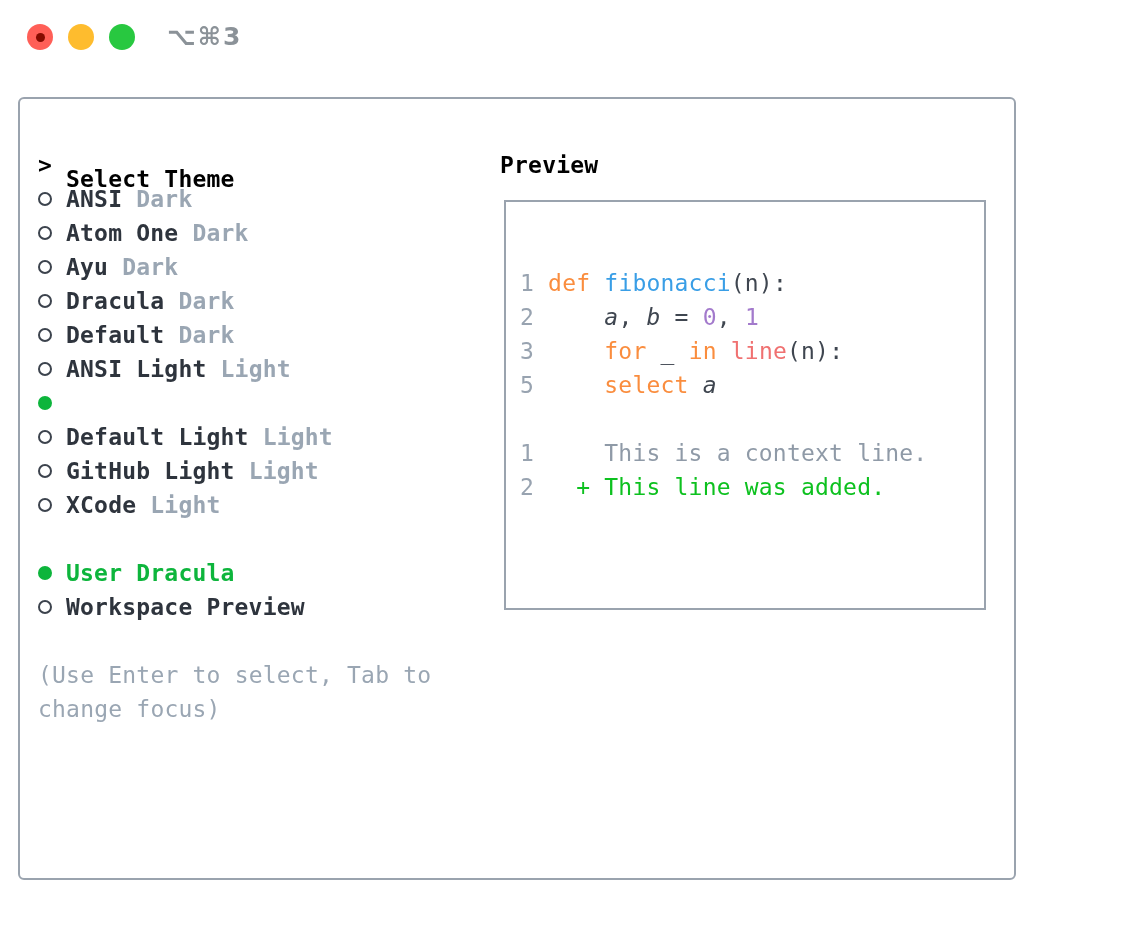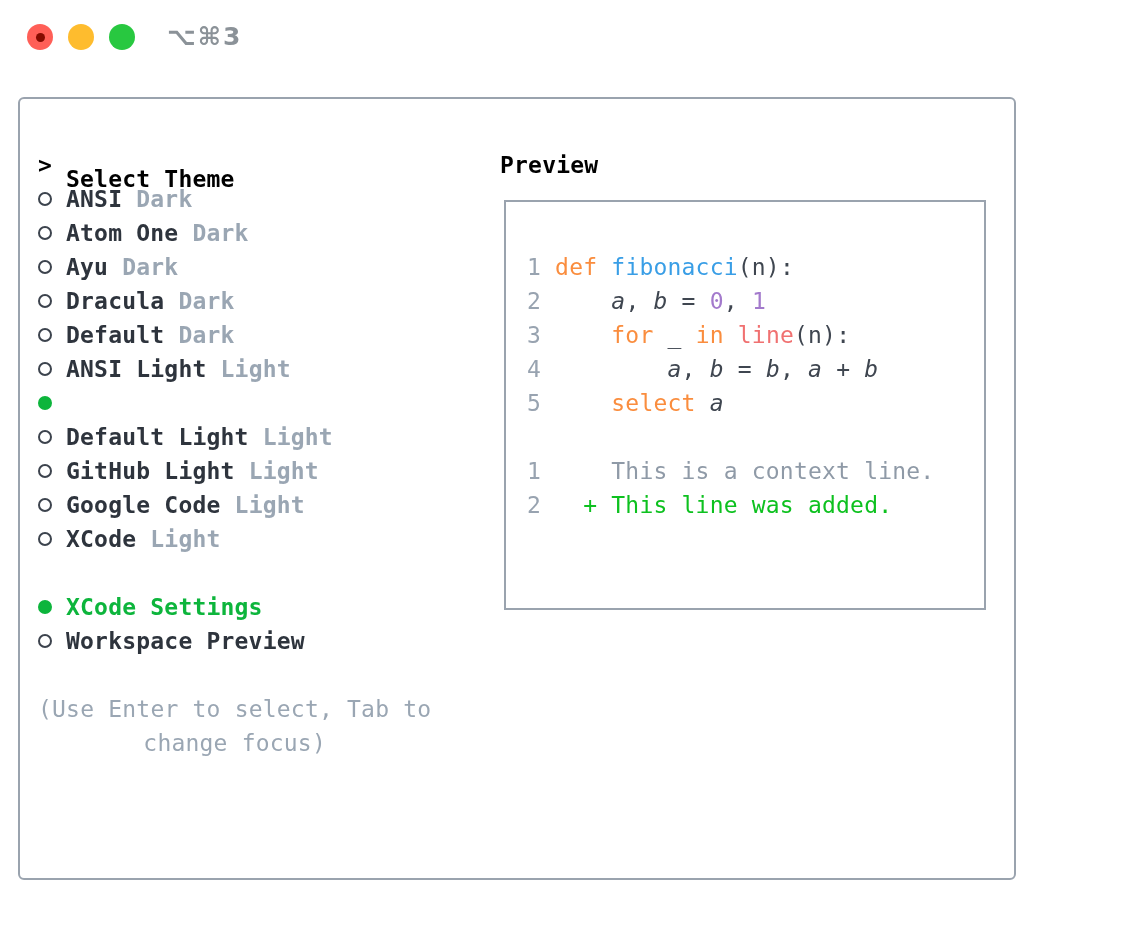--- a/index.html
+++ b/index.html
@@ -42,33 +42,33 @@
   .prompt{font-weight:bold;color:var(--heading);white-space:pre;}
   .hdr{font-weight:bold;color:var(--heading);white-space:pre;margin-top:28px;}
   .label{white-space:pre;font-weight:bold;}
   .tname{color:var(--text-primary);}
   .tname.sel{color:var(--accent-green);}
   .tvar{color:var(--text-muted);}
   .circle{width:14px;height:14px;border-radius:50%;border:2px solid #3c434d;box-sizing:border-box;}
   .circle.sel{background:var(--accent-green);border-color:var(--accent-green);}
   .apply-label{color:#111318;white-space:pre;}
   .spacer{height:34px;}
-  .hint-line{height:34px;line-height:34px;white-space:pre;color:var(--text-muted);text-align:center;}
+  .hint-line{height:34px;line-height:34px;white-space:pre;color:var(--text-muted);}
   
   .preview-label{
     position:absolute;left:480px;top:49px;height:34px;line-height:34px;
     font-size:23px;font-weight:bold;color:var(--heading);letter-spacing:0.2px;
   }
   .preview-box{
     position:absolute;left:484px;top:101px;width:478px;height:406px;
     border:2px solid var(--box-border);background:#fff;
   }
   #code-area{
-    position:absolute;inset:0;padding:48px 0 0 21px;
-    font-size:23px;line-height:34px;letter-spacing:0.2px;
+    position:absolute;inset:0;padding:48px 0 0 14px;
+    font-size:23px;line-height:34px;letter-spacing:0.2px;margin-top:16px;
   }
   .code-line{height:34px;line-height:34px;white-space:pre;}
   .ln{color:var(--line-number);}
   .tok-plain{color:var(--code-plain);}
   .tok-var{color:var(--code-plain);font-style:italic;}
   .tok-keyword{color:var(--code-keyword);}
   .tok-function{color:var(--code-function);}
   .tok-number{color:var(--code-number);}
   .tok-builtin{color:var(--code-builtin);}
   .diff-context{color:var(--diff-context);}
@@ -150,39 +150,33 @@
           <div class="row">
             <span class="marker">
               <span class="circle"></span>
             </span>
             <span class="label"><span class="tname">GitHub Light</span><span class="tvar"> Light</span></span>
           </div>
           <div class="row">
             <span class="marker">
               <span class="circle"></span>
             </span>
-            <span class="label"><span class="tname">Google Code</span><span class="tvar"> Light</span></span>
-          </div>
-          <div class="row">
-            <span class="marker">
-              <span class="circle"></span>
-            </span>
             <span class="label"><span class="tname">XCode</span><span class="tvar"> Light</span></span>
           </div>
         </div>
 
       <div class="spacer"></div>
 
 
       <div id="apply-list">
           <div class="row">
             <span class="marker">
               <span class="circle sel"></span>
             </span>
-            <span class="label"><span class="tname sel">XCode Settings</span></span>
+            <span class="label"><span class="tname sel">User Dracula</span></span>
           </div>
           <div class="row">
             <span class="marker">
               <span class="circle"></span>
             </span>
             <span class="label"><span class="tname">Workspace Preview</span></span>
           </div>
         </div>
 
       <div class="spacer"></div>
@@ -192,21 +186,20 @@
           <div class="hint-line">change focus)</div>
         </div>
     </div>
 
     <div class="preview-label">Preview</div>
     <div class="preview-box">
       <div id="code-area">
           <div class="code-line"><span class="ln">1 </span><span class="tok-keyword">def</span><span class="tok-plain"> </span><span class="tok-function">fibonacci</span><span class="tok-plain">(n):</span></div>
           <div class="code-line"><span class="ln">2 </span><span class="tok-plain">    </span><span class="tok-var">a</span><span class="tok-plain">, </span><span class="tok-var">b</span><span class="tok-plain"> = </span><span class="tok-number">0</span><span class="tok-plain">, </span><span class="tok-number">1</span></div>
           <div class="code-line"><span class="ln">3 </span><span class="tok-plain">    </span><span class="tok-keyword">for</span><span class="tok-plain"> _ </span><span class="tok-keyword">in</span><span class="tok-plain"> </span><span class="tok-builtin">line</span><span class="tok-plain">(n):</span></div>
-          <div class="code-line"><span class="ln">4 </span><span class="tok-plain">        </span><span class="tok-var">a</span><span class="tok-plain">, </span><span class="tok-var">b</span><span class="tok-plain"> = </span><span class="tok-var">b</span><span class="tok-plain">, </span><span class="tok-var">a</span><span class="tok-plain"> + </span><span class="tok-var">b</span></div>
           <div class="code-line"><span class="ln">5 </span><span class="tok-plain">    </span><span class="tok-keyword">select</span><span class="tok-plain"> </span><span class="tok-var">a</span></div>
           <div class="code-line"></div>
           <div class="code-line"><span class="ln">1 </span><span class="diff-context">    This is a context line.</span></div>
           <div class="code-line"><span class="ln">2 </span><span class="diff-added">  + This line was added.</span></div>
         </div>
     </div>
 
   </div>
 </div>
 

